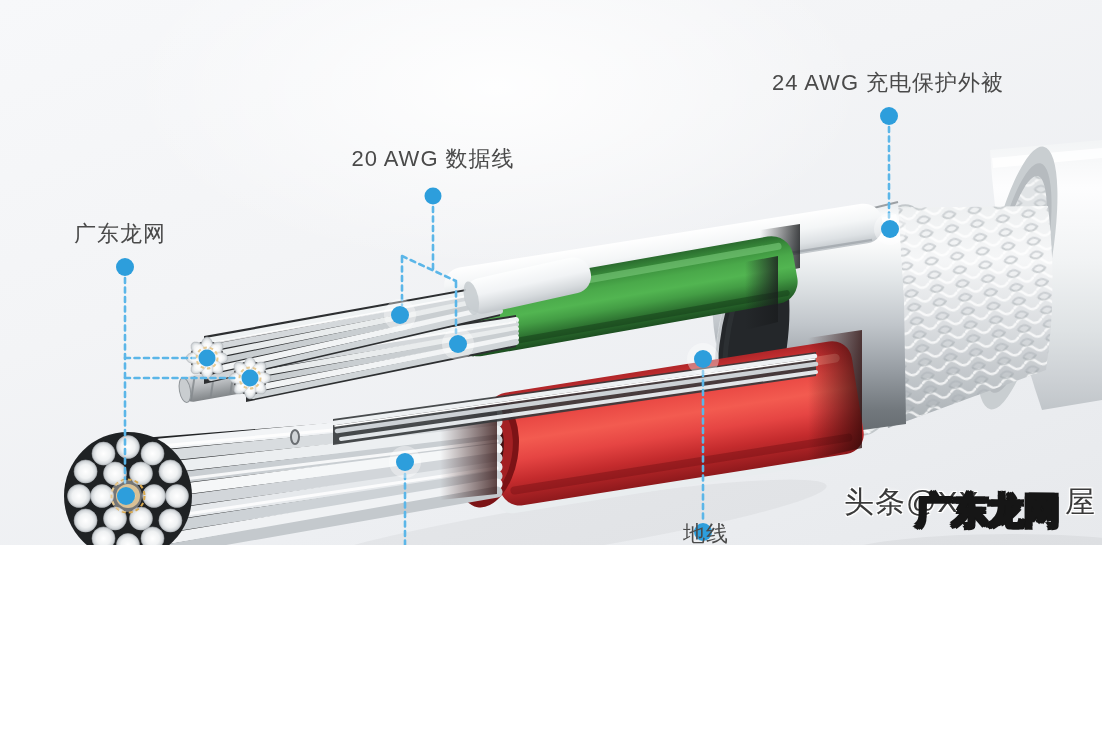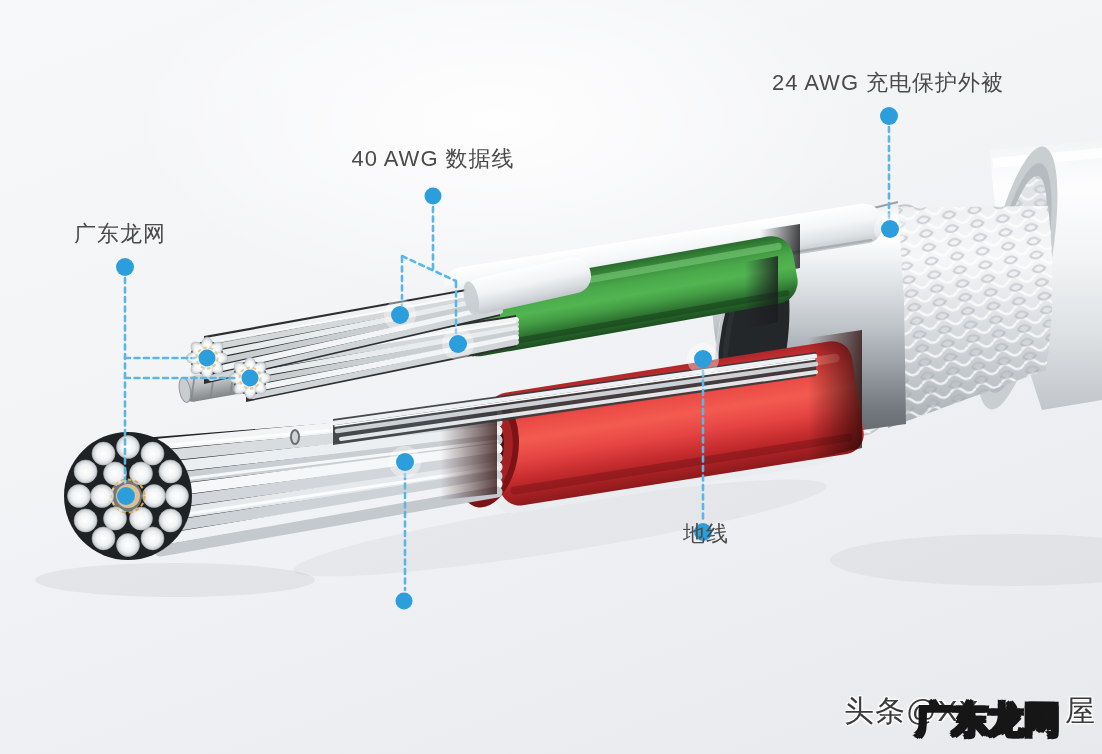--- a/index.html
+++ b/index.html
@@ -1,18 +1,18 @@
 <!DOCTYPE html>
 <html><head>
 <meta charset="utf-8">
 <style>
   html,body{margin:0;padding:0;}
   body{font-family:"Liberation Sans","DejaVu Sans",sans-serif;}
   #stage{
-    position:relative;width:1102px;height:754px;overflow:hidden;
+    position:relative;width:1102px;height:545px;overflow:hidden;
     background:
       radial-gradient(ellipse 620px 300px at 45% 16%, rgba(255,255,255,.9) 0%, rgba(255,255,255,0) 60%),
       linear-gradient(160deg,#f7f8fa 0%,#f3f4f6 38%,#edeff2 68%,#e7e9ec 100%);
   }
   svg{position:absolute;left:0;top:0;}
   .callout{
     position:absolute;font-size:22px;color:#4a4a4a;letter-spacing:1px;
     white-space:nowrap;line-height:1.1;
   }
   .center{transform:translateX(-50%);}
@@ -372,21 +372,21 @@
       <circle cx="126" cy="496" r="9"></circle>
       <circle cx="404" cy="601" r="8.5"></circle>
       <circle cx="405" cy="462" r="9"></circle>
       <circle cx="703" cy="532" r="9"></circle>
       <circle cx="703" cy="359" r="9"></circle>
     </g>
   </g>
 </svg>
 
 <div class="callout center" style="left:888px;top:71px;">24 AWG 充电保护外被</div>
-<div class="callout center" style="left:433px;top:147px;">40 AWG 数据线</div>
+<div class="callout center" style="left:433px;top:147px;">20 AWG 数据线</div>
 <div class="callout" style="left:74px;top:222px;">广东龙网</div>
 <div class="callout center" style="left:706px;top:522px;">地线</div>
 
 <div class="wm">
   <span class="wm-dark">头条@XX</span>
   <span class="wm-suffix">屋</span>
   <span class="wm-outline">广东龙网</span>
 </div>
 
 </div>

